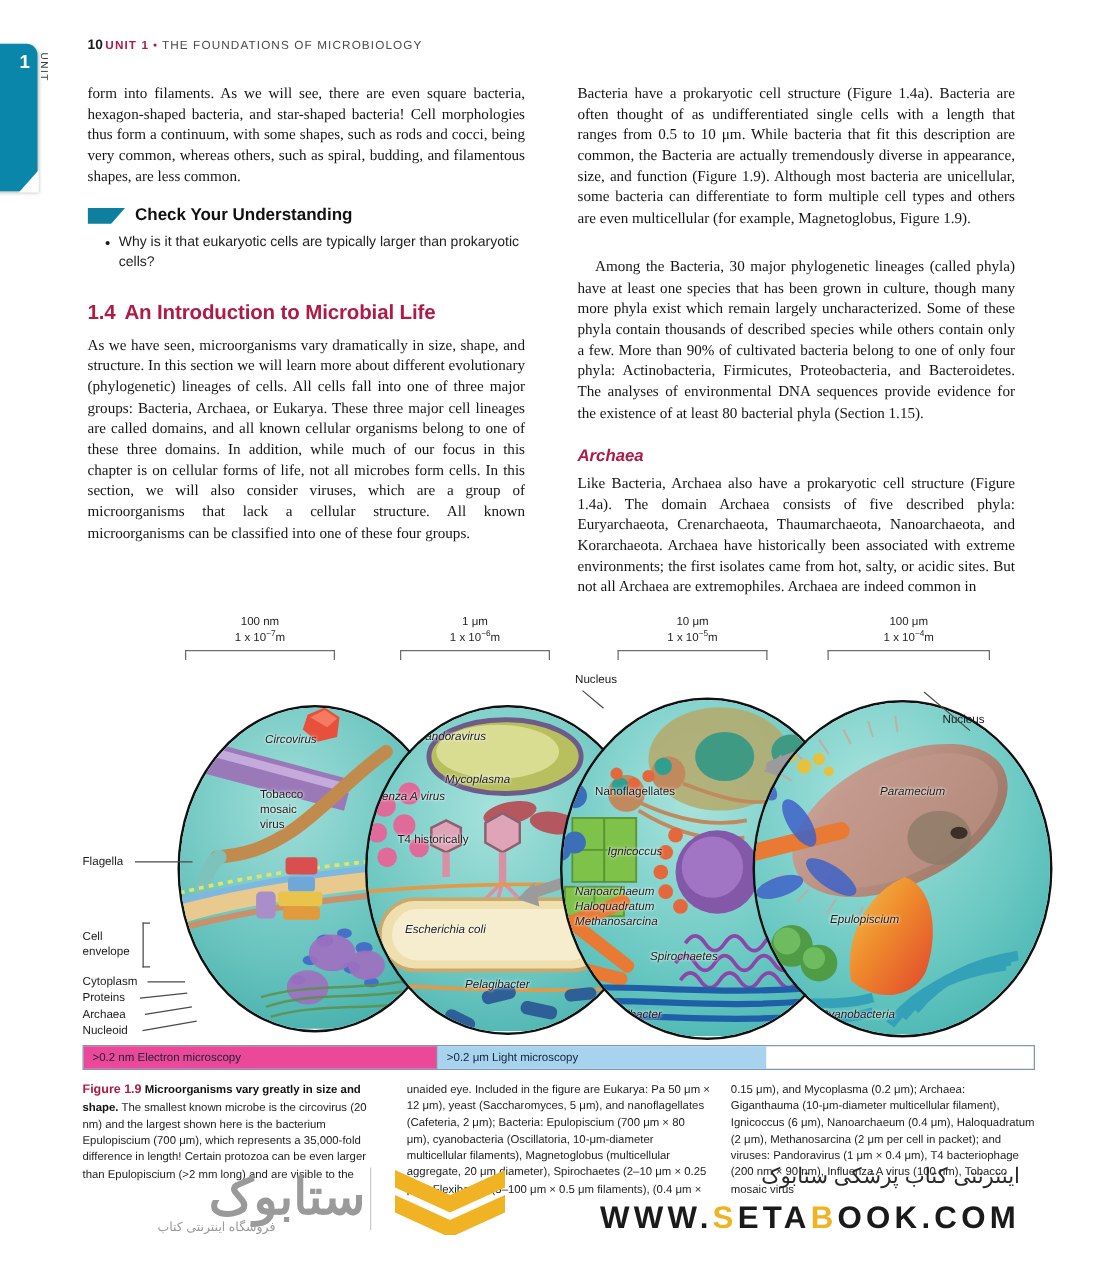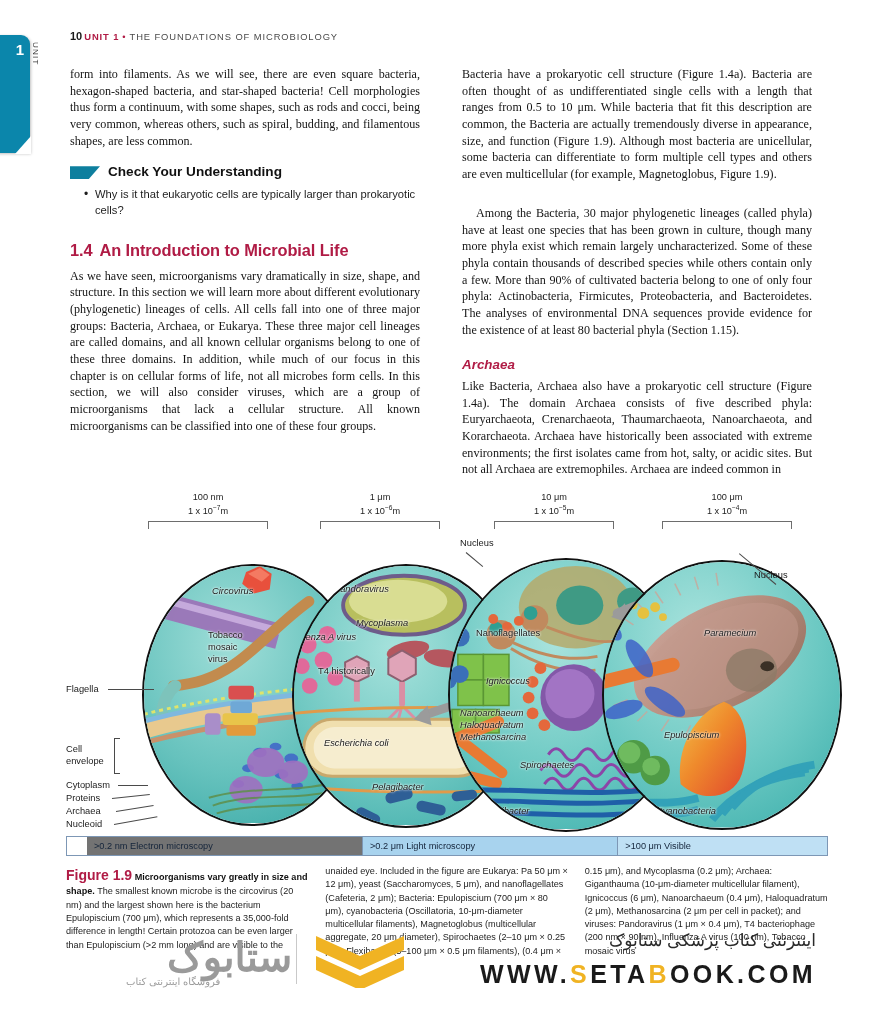--- a/index.html
+++ b/index.html
@@ -170,21 +170,21 @@
 
   
   #caption {
     margin-top: 9px;
     column-count: 3; column-gap: 16px;
     font-family: "Liberation Sans", sans-serif;
     font-size: 9.1px; line-height: 1.46; color: #1d1d1d;
     text-align: left;
   }
   #caption .fignum {
-    font-weight: bold; font-size: 14px; color: #b01b45;
+    font-weight: bold; font-size: 10px; color: #b01b45;
   }
   #caption .figtitle { font-weight: bold; color: #111; }
 
   
   #footer { position: absolute; left: 0; bottom: 8px; width: 894px; height: 76px; }
   #logo-word {
     position: absolute; left: 120px; top: 8px;
     font-family: "Liberation Sans", sans-serif;
     font-size: 40px; font-weight: bold; color: #9a9a9a;
     letter-spacing: -2px; direction: rtl; margin-left: 47px;
@@ -590,28 +590,25 @@
     <div class="leader" style="left:48px;top:276px;width:44px;transform:rotate(-10deg);transform-origin:left center;"></div>
 
     <div class="callout" style="left:394px;top:-10px;">Nucleus</div>
     <div class="leader" style="left:400px;top:4px;width:22px;transform:rotate(40deg);transform-origin:left center;"></div>
 
     <div class="callout" style="left:688px;top:22px;">Nucleus</div>
     <div class="leader" style="left:662px;top:36px;width:48px;transform:rotate(40deg);transform-origin:right center;"></div>
   </div>
 
   <div id="micro-bar">
-    <div class="micro-seg" style="width:37.3%;background:#737373;margin-left:20px;">
+    <div class="micro-seg" style="width:37.3%;background:#ec4899;">
       <span>&gt;0.2 nm Electron microscopy</span>
     </div>
     <div class="micro-seg" style="width:34.5%;background:#a8d3ee;">
       <span>&gt;0.2 μm Light microscopy</span>
-    </div>
-    <div class="micro-seg" style="width:28.2%;background:#bfe0f4;">
-      <span>&gt;100 μm Visible</span>
     </div>
   </div>
 
   <div id="caption">
     <span class="fignum">Figure 1.9</span>
     <span class="figtitle">Microorganisms vary greatly in size and shape.</span><span> The smallest known microbe is the circovirus (20 nm) and the largest shown here is the bacterium Epulopiscium (700 μm), which represents a 35,000-fold difference in length! Certain protozoa can be even larger than Epulopiscium (&gt;2 mm long) and are visible to the unaided eye. Included in the figure are Eukarya: Pa 50 μm × 12 μm), yeast (Saccharomyces, 5 μm), and nanoflagellates (Cafeteria, 2 μm); Bacteria: Epulopiscium (700 μm × 80 μm), cyanobacteria (Oscillatoria, 10-μm-diameter multicellular filaments), Magnetoglobus (multicellular aggregate, 20 μm diameter), Spirochaetes (2–10 μm × 0.25 μm), Flexibacter (5–100 μm × 0.5 μm filaments), (0.4 μm × 0.15 μm), and Mycoplasma (0.2 μm); Archaea: Giganthauma (10-μm-diameter multicellular filament), Ignicoccus (6 μm), Nanoarchaeum (0.4 μm), Haloquadratum (2 μm), Methanosarcina (2 μm per cell in packet); and viruses: Pandoravirus (1 μm × 0.4 μm), T4 bacteriophage (200 nm × 90 nm), Influenza A virus (100 nm), Tobacco mosaic virus</span>
   </div>
 </div>
 
 <div id="footer">

